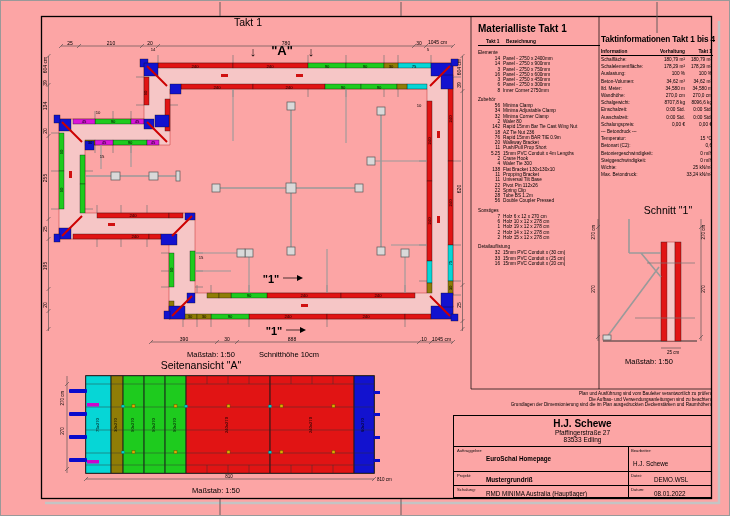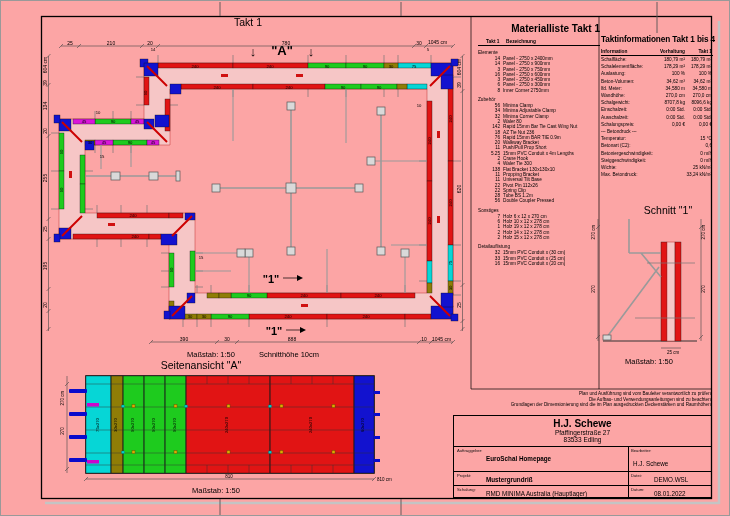--- a/index.html
+++ b/index.html
@@ -38,21 +38,21 @@
   .gnd{stroke:#333;stroke-width:1;fill:none;}
   .ev-line{stroke:#333;stroke-width:0.45;fill:none;}
   .ev-div{stroke:#222;stroke-width:0.8;fill:none;}
   .ydot{fill:#e0a800;stroke:#5a4a00;stroke-width:0.4;}
   .cdot{fill:#00cfcf;stroke:#066;stroke-width:0.3;}
   .btie{fill:#0a0acc;}
   .mtie{fill:#cc06cc;}
 
   
   .ml{position:absolute;left:477px;top:22px;width:122px;}
-  .ml-title{font-size:10px;font-weight:bold;white-space:nowrap;text-align:right;}
+  .ml-title{font-size:10px;font-weight:bold;white-space:nowrap;}
   .ml-head{display:flex;font-size:4.8px;font-weight:bold;margin-top:5px;}
   .ml-head .h1{width:14px;margin-left:8px;}
   .ml-head .h2{margin-left:6px;}
   .ml-rule{border-top:0.8px solid #000;margin-top:1px;margin-bottom:2px;}
   .ml-sec{font-size:4.7px;margin-top:4px;margin-bottom:1px;}
   .ml-row{display:flex;line-height:5.3px;font-size:4.7px;white-space:nowrap;}
   .ml-qty{width:22px;text-align:right;margin-right:3px;flex:none;}
 
   
   .ti{position:absolute;left:600px;top:34px;width:112px;}

